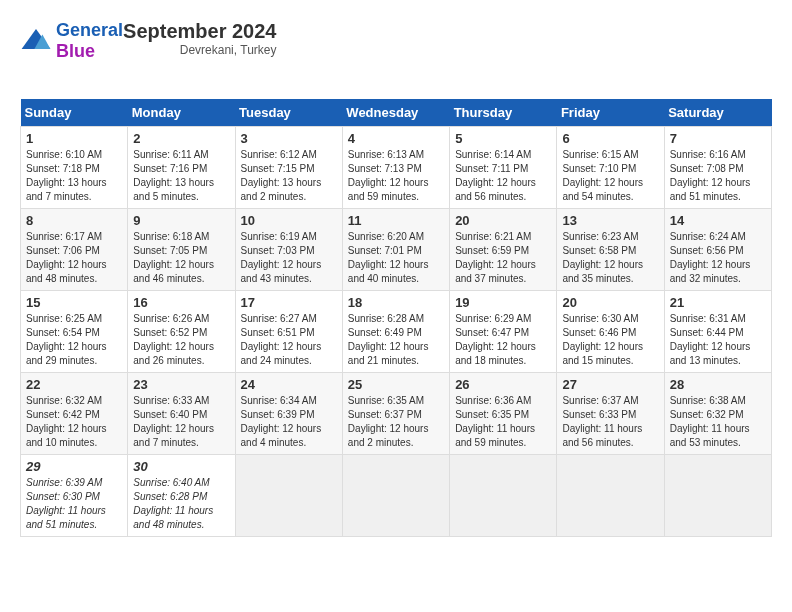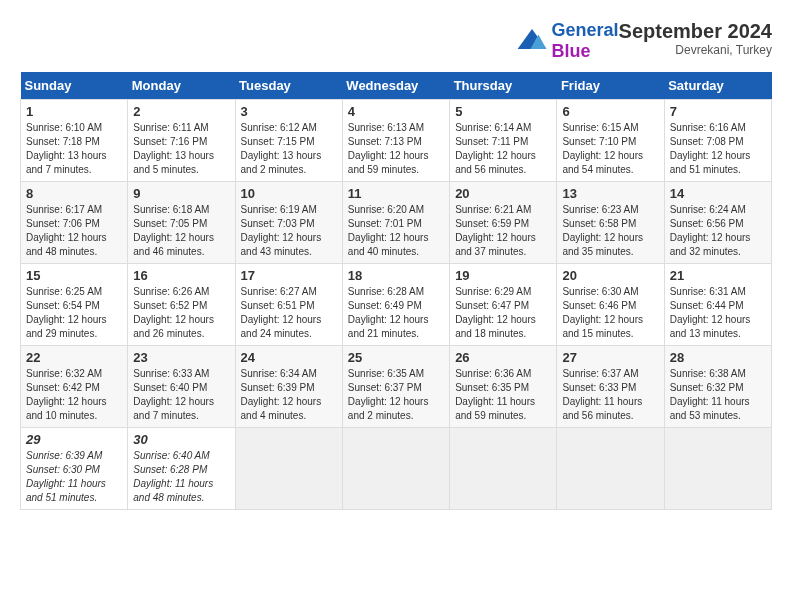--- a/index.html
+++ b/index.html
@@ -5,23 +5,23 @@
     * { box-sizing: border-box; margin: 0; padding: 0; }
     body {
       font-family: Arial, sans-serif;
       background: #fff;
       width: 792px;
       min-height: 612px;
       padding: 20px;
     }
     .header-area {
       display: flex;
-      justify-content: flex-end;
+      justify-content: flex-start;
       align-items: flex-start;
-      margin-bottom: 10px;
+      margin-bottom: 0;
     }
     .logo {
       display: flex;
       align-items: center;
     }
     .logo-icon {
       width: 32px;
       height: 32px;
       margin-right: 4px;
     }
@@ -34,20 +34,21 @@
       color: #333;
     }
     .location-title {
       font-size: 12px;
       color: #555;
     }
     table {
       width: 100%;
       border-collapse: collapse;
       font-size: 11px;
+      margin-top: 37px;
     }
     th {
       background-color: #1a5fb4;
       color: #fff;
       padding: 6px 4px;
       text-align: left;
       font-size: 13px;
       font-weight: bold;
     }
     td {

